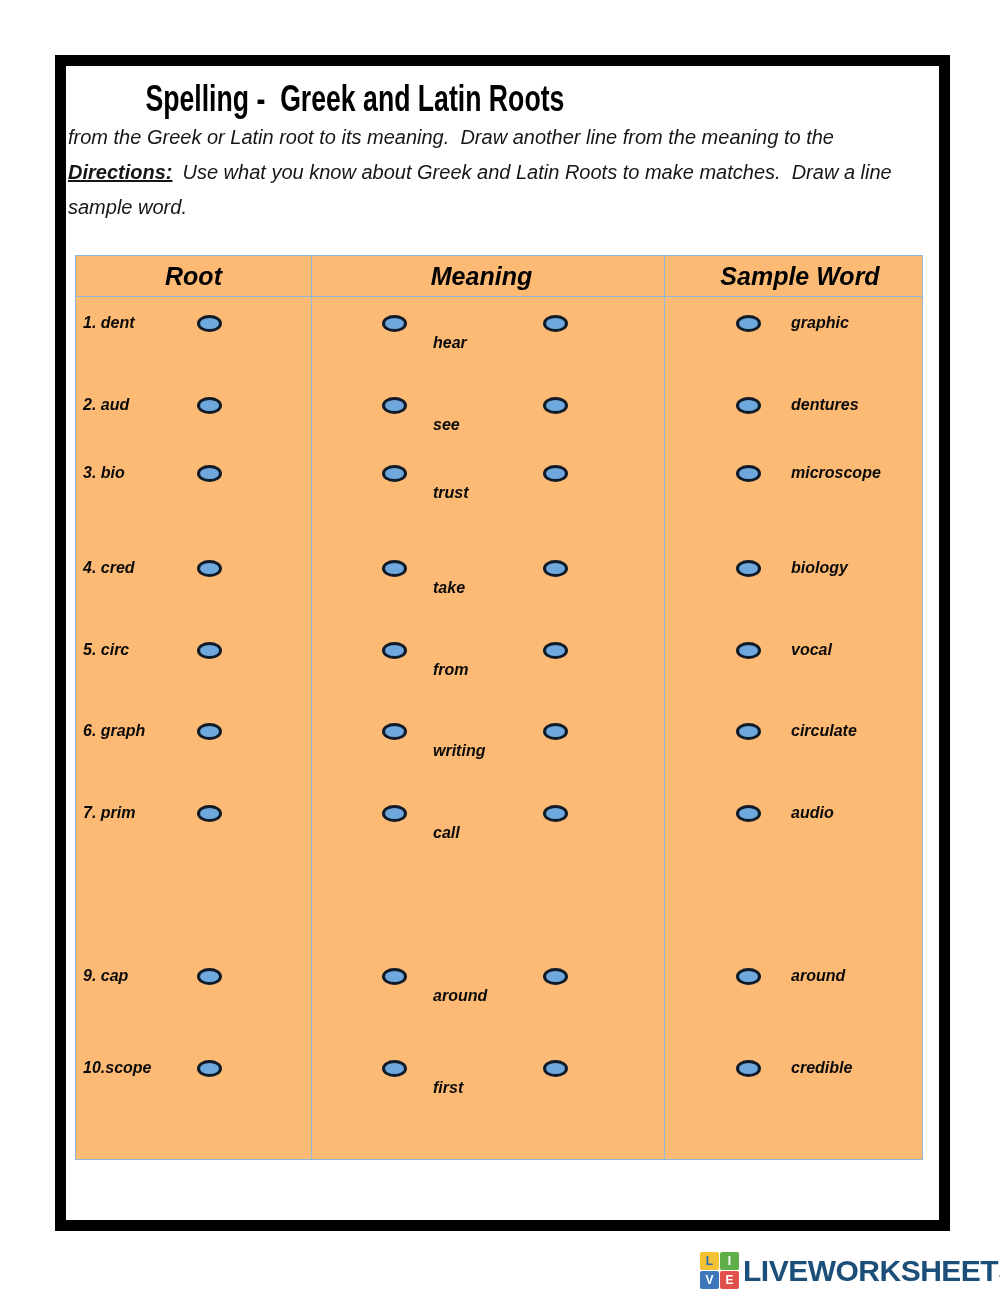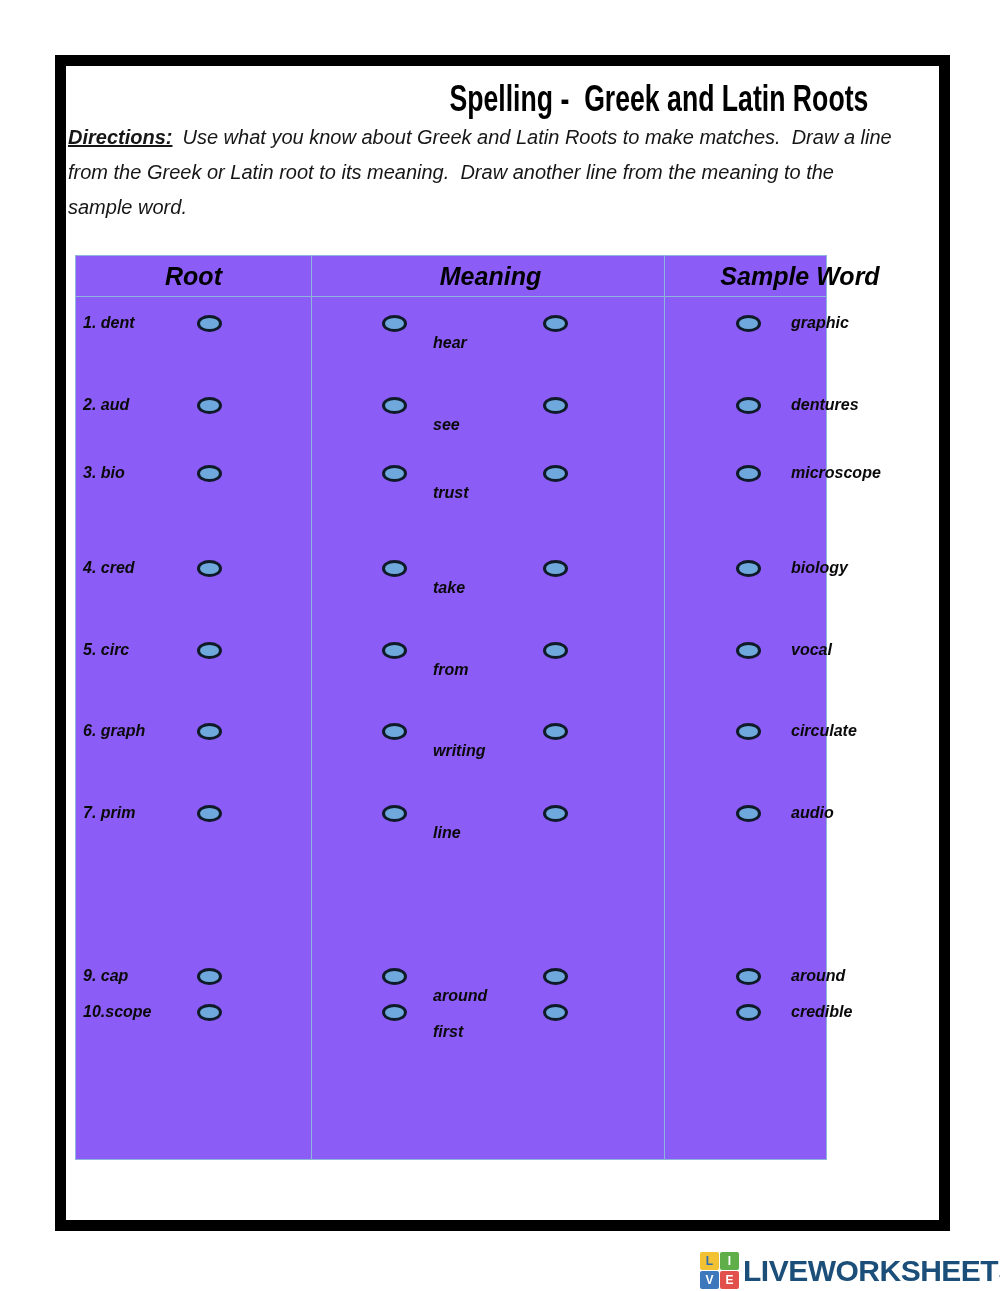--- a/index.html
+++ b/index.html
@@ -7,49 +7,49 @@
     width:1000px;height:1291px;position:relative;overflow:hidden;
     font-family:"Liberation Sans",sans-serif;color:#111;
   }
   
   .frame{
     position:absolute;left:55px;top:55px;width:895px;height:1176px;
     border:11px solid #000;box-sizing:border-box;background:#fff;
   }
   .title{
     position:absolute;left:55px;top:60px;width:895px;height:52px;
-    text-align:right;white-space:pre;
+    text-align:left;white-space:pre;
   }
   .title .title-inner{
     display:inline-block;font-weight:700;font-size:37px;letter-spacing:0px;
     transform:scaleX(0.72);transform-origin:center;color:#000;
   }
   .directions{
     position:absolute;left:68px;top:120px;width:872px;
     font-style:italic;font-size:20px;line-height:35px;color:#161616;
   }
   .dir-line{white-space:pre;}
   .dir-label{
     font-weight:700;text-decoration:underline;margin-right:10px;
   }
   
   .match-table{
-    position:absolute;left:75px;top:255px;width:752px;height:905px;
-    border:1px solid #8fb6da;box-sizing:border-box;background:#8b5cf6;
+    position:absolute;left:75px;top:255px;width:848px;height:905px;
+    border:1px solid #8fb6da;box-sizing:border-box;background:#fdba74;
   }
   .vline{position:absolute;top:0;bottom:0;width:1px;background:#8fb6da;}
   .vline.v1{left:235px;}
   .vline.v2{left:588px;}
   .header-sep{position:absolute;left:0;right:0;top:40px;height:1px;background:#8fb6da;}
   .col-header{
     position:absolute;top:0;height:40px;line-height:40px;text-align:center;
     font-weight:700;font-style:italic;font-size:25px;color:#000;
   }
   .col-header.h1{left:0;width:235px;}
-  .col-header.h2{left:238px;width:353px;}
+  .col-header.h2{left:229px;width:353px;}
   .col-header.h3{left:588px;width:272px;}
   .row{position:absolute;left:0;width:100%;height:40px;}
   .cell-label{
     position:absolute;top:0;height:40px;line-height:40px;white-space:nowrap;
     font-weight:700;font-style:italic;font-size:16px;color:#0a0a0a;
   }
   .root-label{left:7px;}
   .meaning-label{left:357px;margin-top:20px;}
   .sample-label{left:715px;}
   .dot{
@@ -81,22 +81,22 @@
 </head>
 <body>
 
 <div class="frame"></div>
 
 <div class="title">
   <span class="title-inner">Spelling -  Greek and Latin Roots</span>
 </div>
 
 <div class="directions">
+  <div class="dir-line">from the Greek or Latin root to its meaning.  Draw another line from the meaning to the</div>
   <div class="dir-line"><span class="dir-label">Directions:</span><span>Use what you know about Greek and Latin Roots to make matches.  Draw a line</span></div>
-  <div class="dir-line">from the Greek or Latin root to its meaning.  Draw another line from the meaning to the</div>
   <div class="dir-line">sample word.</div>
 </div>
 
 <div class="match-table">
   <div class="vline v1"></div>
   <div class="vline v2"></div>
   <div class="header-sep"></div>
 
   <div class="col-header h1">Root</div>
   <div class="col-header h2">Meaning</div>
@@ -159,38 +159,38 @@
     <span class="cell-label meaning-label">writing</span>
     <span class="dot meaning-dot-right"></span>
     <span class="dot sample-dot"></span>
     <span class="cell-label sample-label">circulate</span>
   </div>
 
   <div class="row" style="top:537px">
     <span class="cell-label root-label">7. prim</span>
     <span class="dot root-dot"></span>
     <span class="dot meaning-dot-left"></span>
-    <span class="cell-label meaning-label">line</span>
+    <span class="cell-label meaning-label">call</span>
     <span class="dot meaning-dot-right"></span>
     <span class="dot sample-dot"></span>
     <span class="cell-label sample-label">audio</span>
   </div>
 
 
   <div class="row" style="top:700px">
     <span class="cell-label root-label">9. cap</span>
     <span class="dot root-dot"></span>
     <span class="dot meaning-dot-left"></span>
     <span class="cell-label meaning-label">around</span>
     <span class="dot meaning-dot-right"></span>
     <span class="dot sample-dot"></span>
     <span class="cell-label sample-label">around</span>
   </div>
 
-  <div class="row" style="top:736px">
+  <div class="row" style="top:792px">
     <span class="cell-label root-label">10.scope</span>
     <span class="dot root-dot"></span>
     <span class="dot meaning-dot-left"></span>
     <span class="cell-label meaning-label">first</span>
     <span class="dot meaning-dot-right"></span>
     <span class="dot sample-dot"></span>
     <span class="cell-label sample-label">credible</span>
   </div>
 </div>
 

